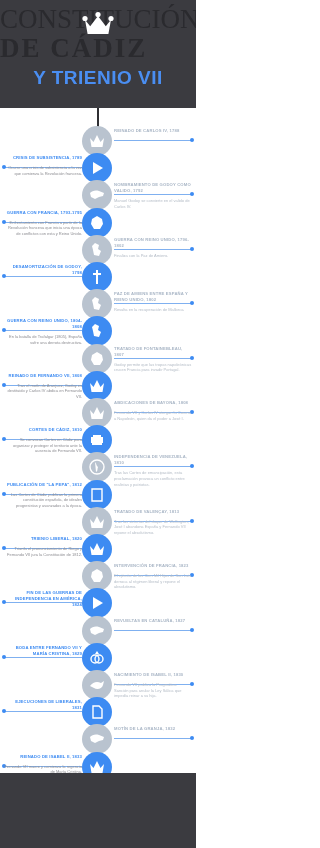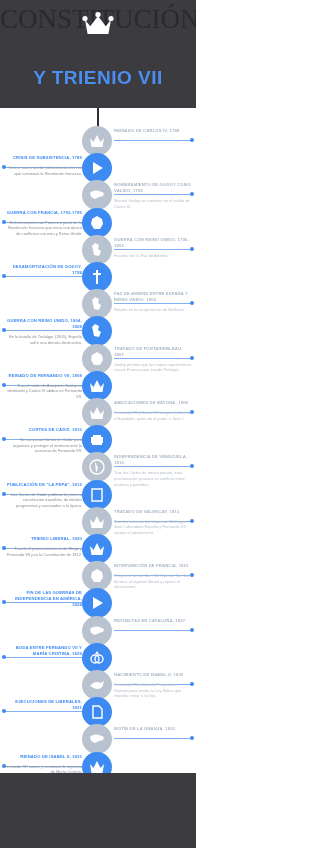--- a/index.html
+++ b/index.html
@@ -131,20 +131,21 @@
     background: #3b3b40;
   }
 </style>
 </head>
 <body>
 
 <div id="page">
 
   <div class="header">
     <div class="wm wm1">CONSTITUCIÓN</div>
+    <div class="wm wm2">DE CÁDIZ</div>
     <svg class="crown-mark" viewBox="0 0 24 20">
       <path fill="#ffffff" d="M2 6 L6 11 L12 3 L18 11 L22 6 L20 17 L4 17 Z"></path>
       <circle cx="2" cy="5" r="2" fill="#ffffff"></circle>
       <circle cx="12" cy="2" r="2" fill="#ffffff"></circle>
       <circle cx="22" cy="5" r="2" fill="#ffffff"></circle>
     </svg>
     <div class="htitle ht2">Y TRIENIO VII</div>
   </div>
 
   <div class="timeline" id="timeline">

